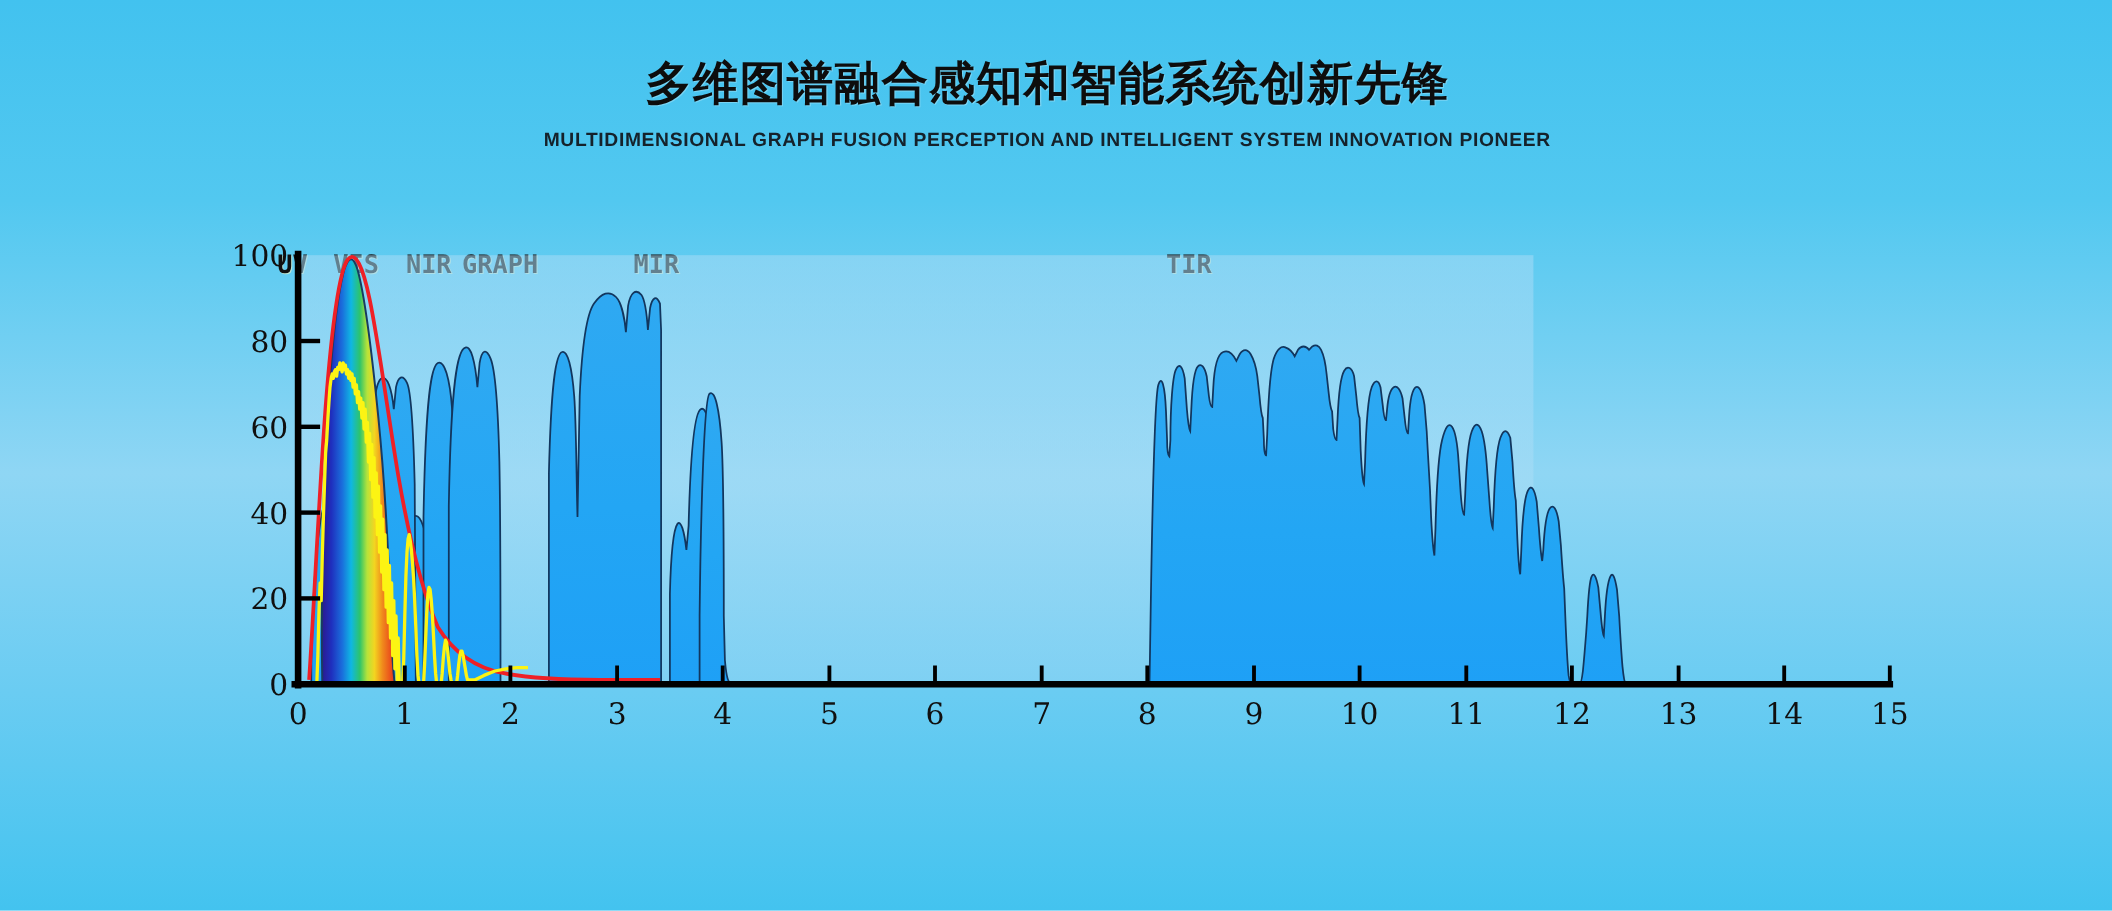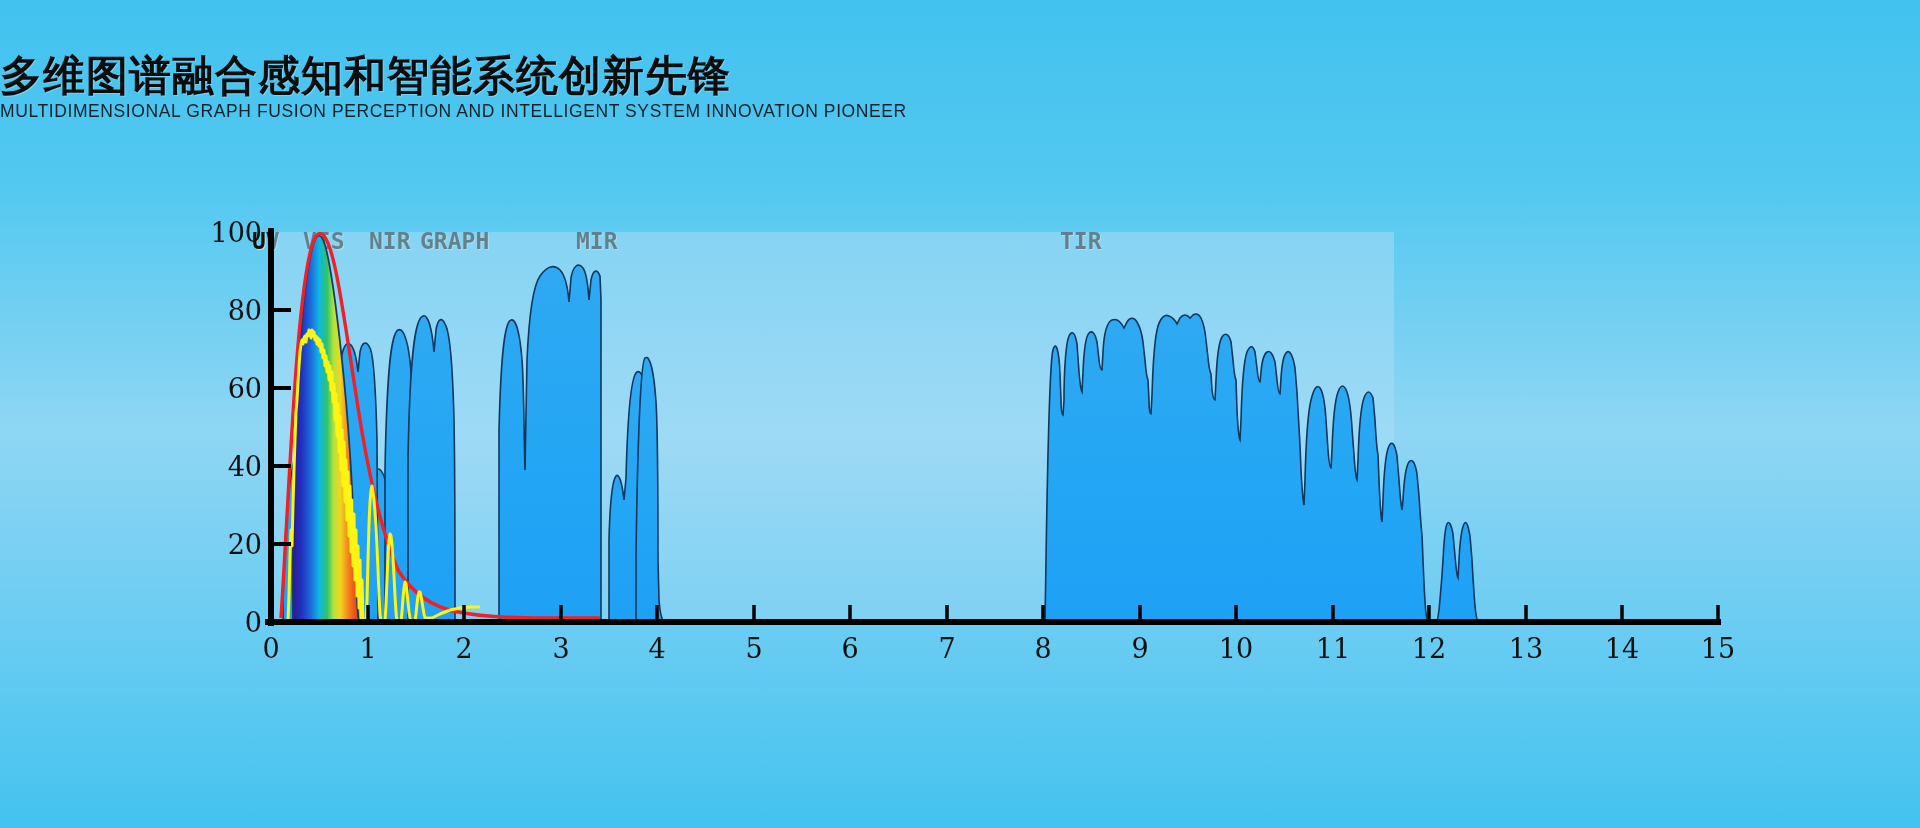--- a/index.html
+++ b/index.html
@@ -9,35 +9,36 @@
     font-family:"Liberation Sans", sans-serif;
   }
   #banner{
     position:relative;
     width:1920px; height:828px;
     background:linear-gradient(180deg,#42c2ef 0%,#52c8f0 22%,#8fd6f4 52%,#6accf2 76%,#43c3ef 100%);
   }
   
   #title-block{
     position:absolute; left:0; right:16px; top:52px;
-    text-align:left;
+    text-align:center;
   }
   #main-title{
     font-family:"DejaVu Sans", sans-serif;
     font-size:42px;
     font-weight:bold;
     color:#0d0d0d;
     letter-spacing:1px;
     line-height:1.16;
     text-shadow:1px 1px 0 rgba(255,255,255,.25);
   }
   #sub-title{
+    margin-top:16px;
     font-family:"Liberation Sans", sans-serif;
     font-size:17.5px;
-    font-weight:400;
+    font-weight:700;
     color:#15222b;
     letter-spacing:.6px;
   }
   
   #band-labels{
     position:absolute; left:0; top:228px; width:1920px; height:32px;
   }
   .band-label{
     position:absolute;
     font-family:"DejaVu Sans Mono", monospace;

